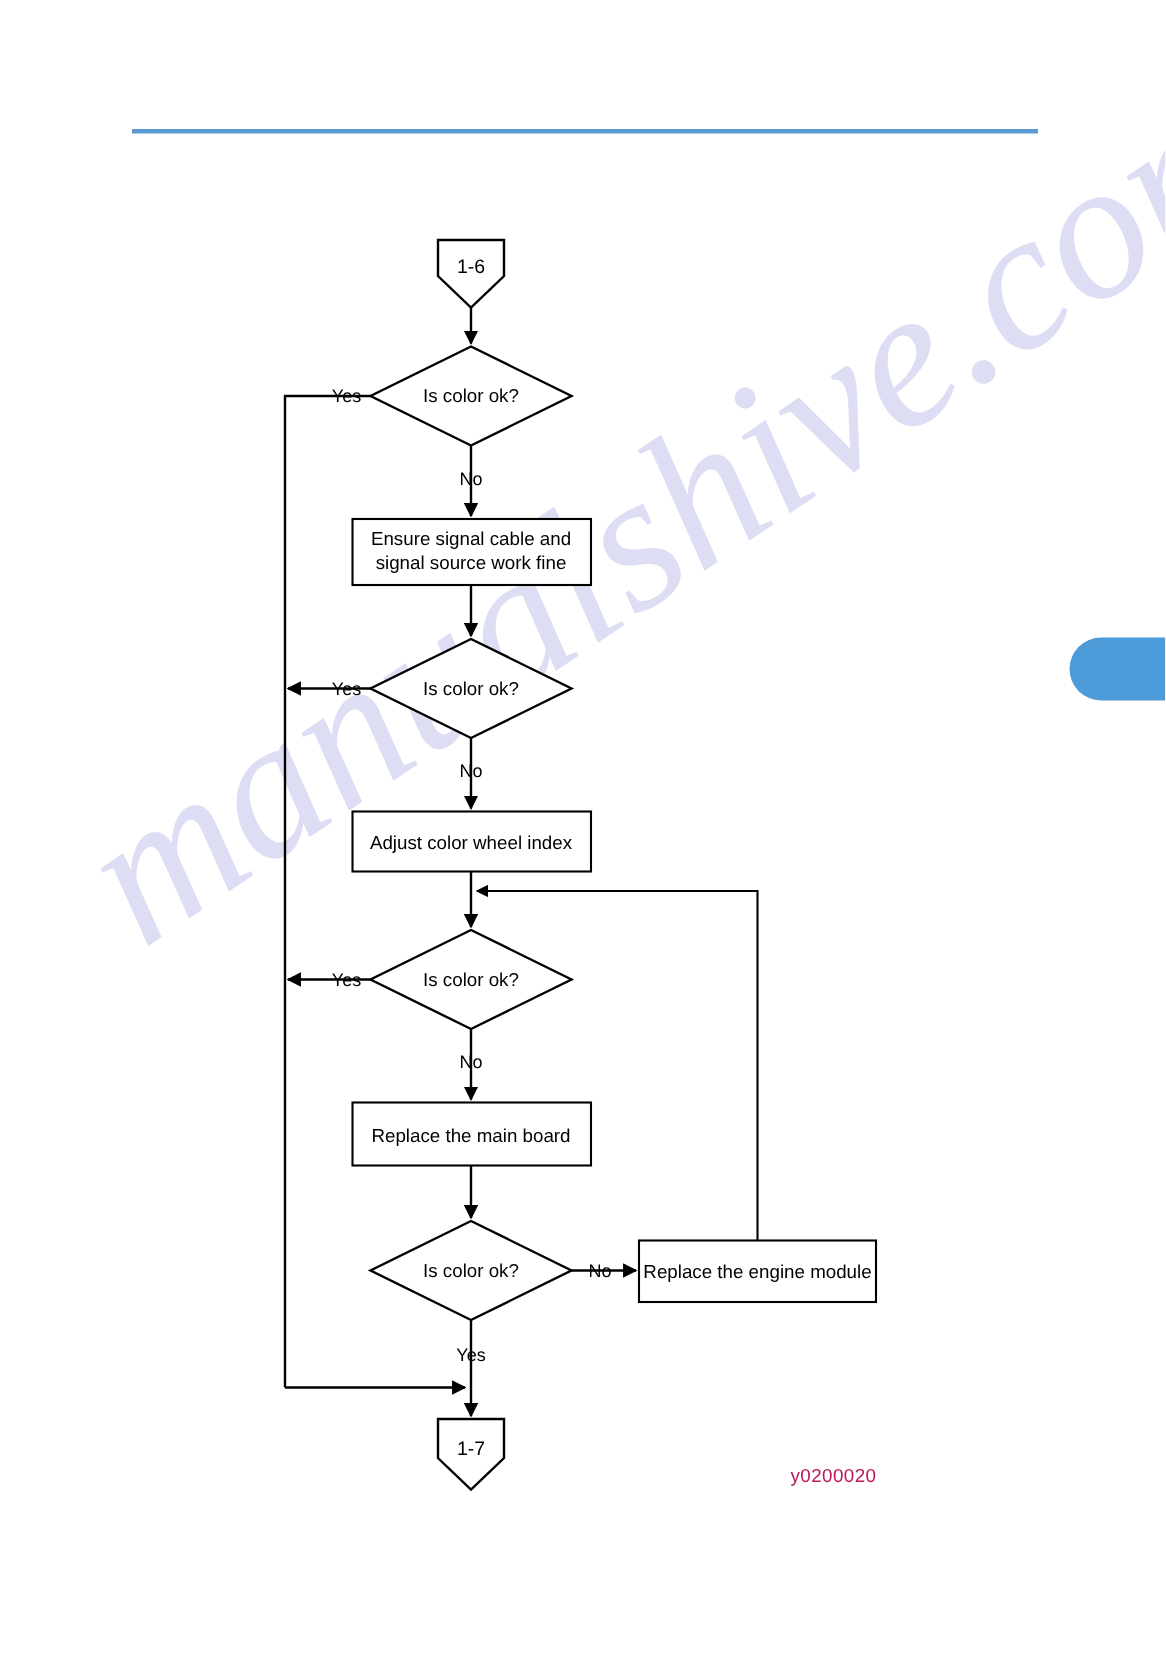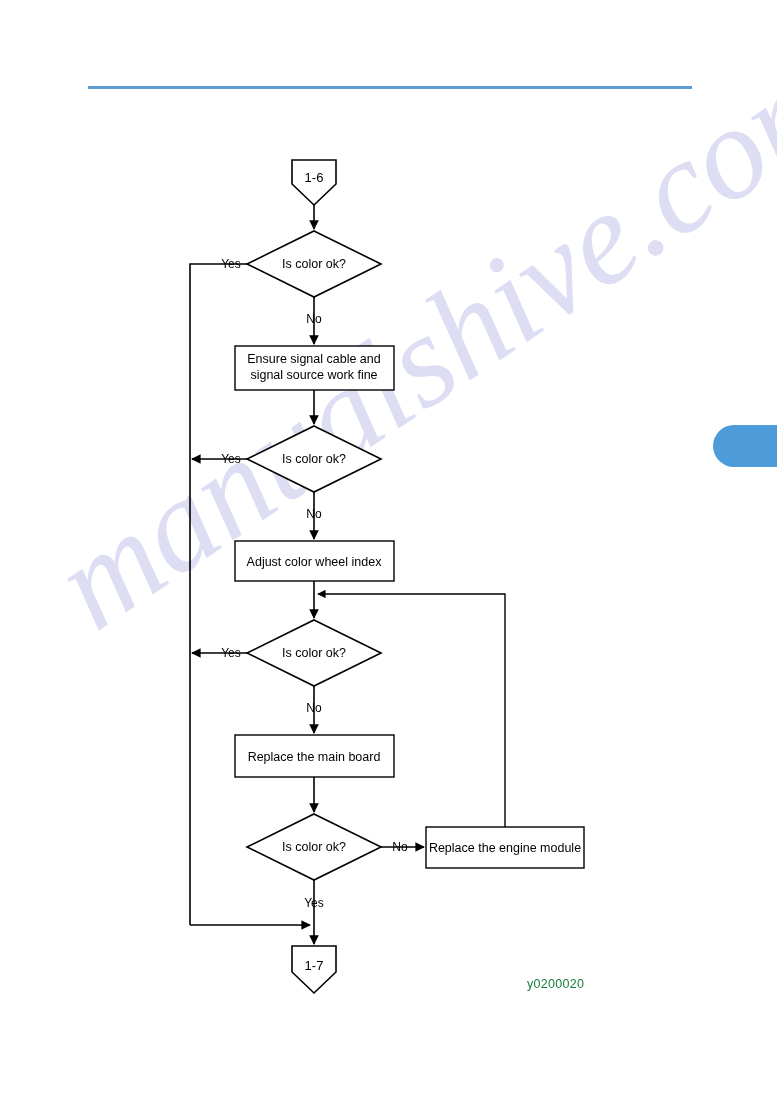--- a/index.html
+++ b/index.html
@@ -34,21 +34,21 @@
     width: 64px;
     height: 42px;
     background: #4d9bd8;
     border-radius: 21px 0 0 21px;
   }
   .figure-code {
     position: absolute;
     left: 527px;
     top: 977px;
     font-size: 12.5px;
-    color: #15803d;
+    color: #be185d;
     letter-spacing: 0.3px;
     white-space: nowrap;
   }
 
   
   .watermark {
     position: absolute;
     left: 70px;
     top: 330px;
     width: 700px;

